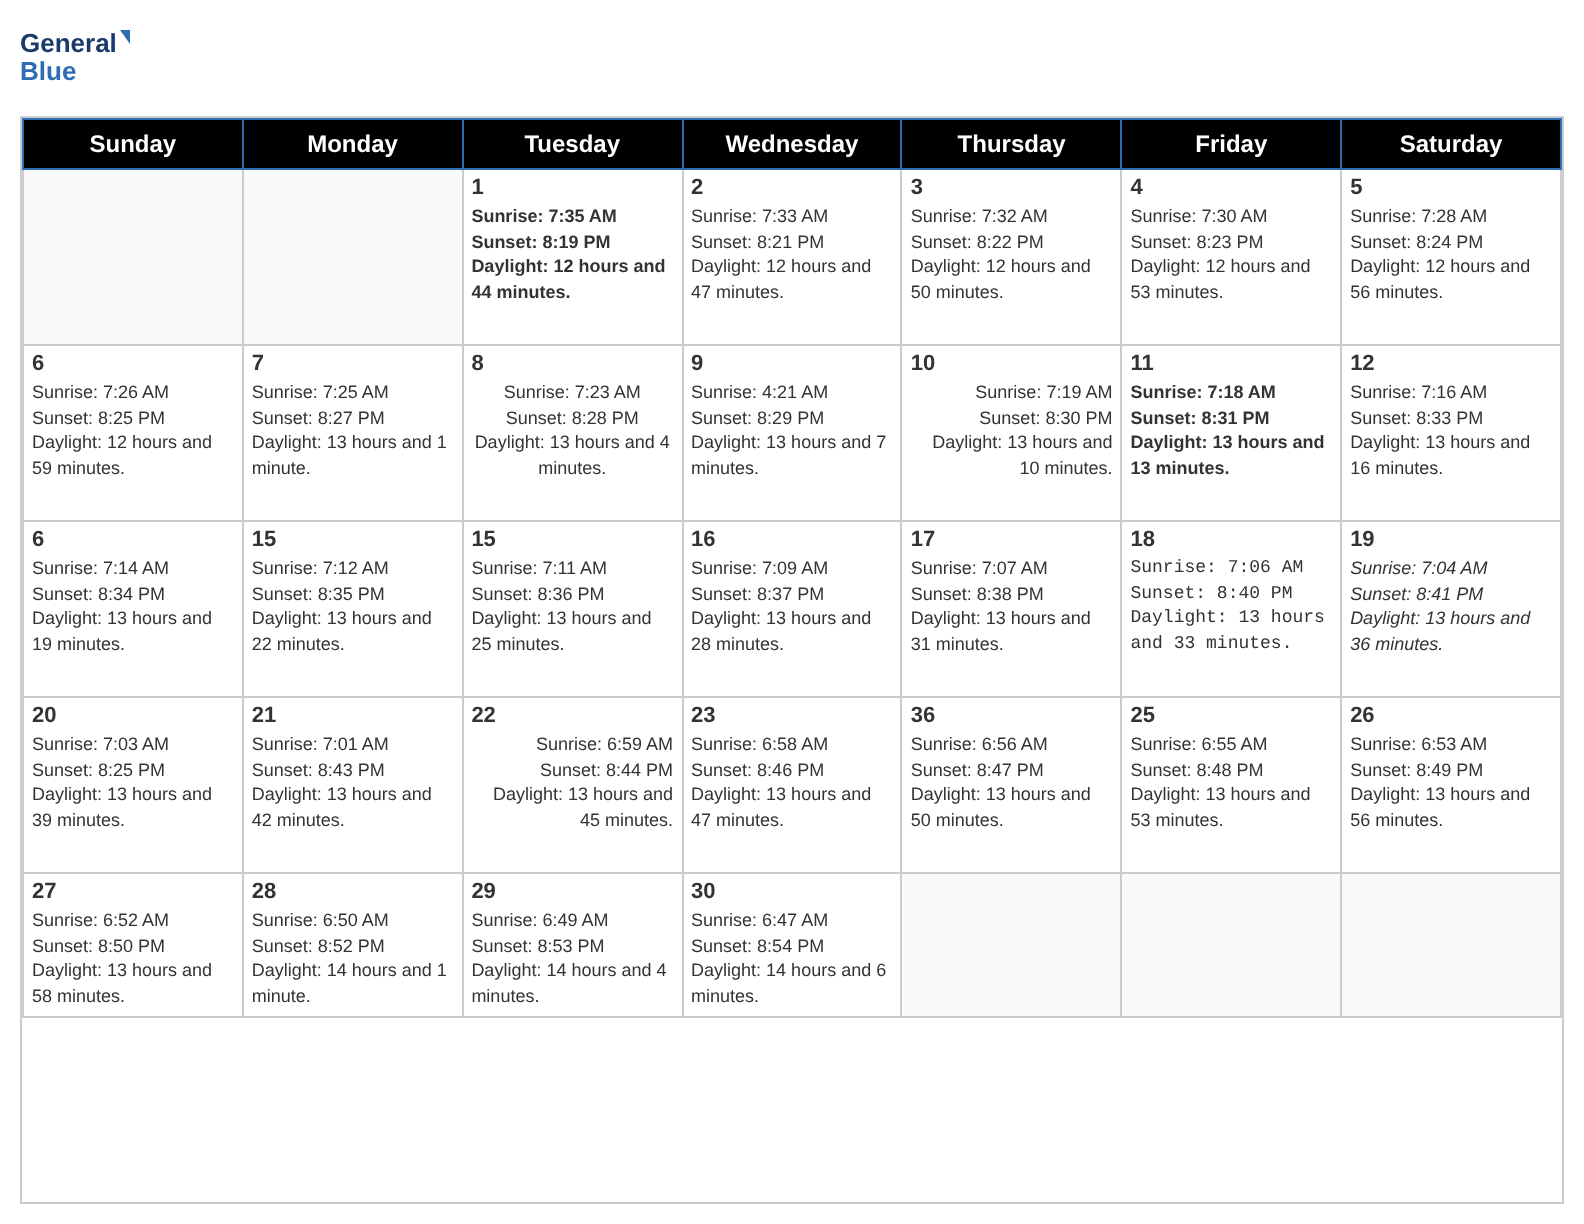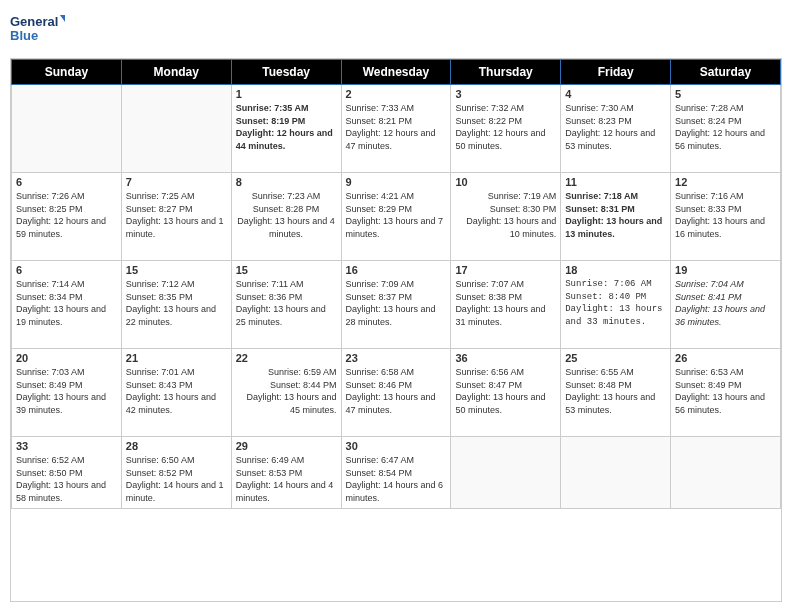--- a/index.html
+++ b/index.html
@@ -236,21 +236,21 @@
               <span class="day-num">19</span>
               <div class="day-info" style="white-space: pre-line; font-style: italic;">Sunrise: 7:04 AM
 Sunset: 8:41 PM
 Daylight: 13 hours and 36 minutes.</div>
             </td>
           </tr>
           <tr>
             <td class="day-cell">
               <span class="day-num">20</span>
               <div class="day-info" style="white-space: pre-line;">Sunrise: 7:03 AM
-Sunset: 8:49 PM
+Sunset: 8:25 PM
 Daylight: 13 hours and 39 minutes.</div>
             </td>
             <td class="day-cell">
               <span class="day-num">21</span>
               <div class="day-info" style="white-space: pre-line;">Sunrise: 7:01 AM
 Sunset: 8:43 PM
 Daylight: 13 hours and 42 minutes.</div>
             </td>
             <td class="day-cell">
               <span class="day-num">22</span>
@@ -278,21 +278,21 @@
             </td>
             <td class="day-cell">
               <span class="day-num">26</span>
               <div class="day-info" style="white-space: pre-line;">Sunrise: 6:53 AM
 Sunset: 8:49 PM
 Daylight: 13 hours and 56 minutes.</div>
             </td>
           </tr>
           <tr>
             <td class="day-cell">
-              <span class="day-num">33</span>
+              <span class="day-num">27</span>
               <div class="day-info" style="white-space: pre-line;">Sunrise: 6:52 AM
 Sunset: 8:50 PM
 Daylight: 13 hours and 58 minutes.</div>
             </td>
             <td class="day-cell">
               <span class="day-num">28</span>
               <div class="day-info" style="white-space: pre-line;">Sunrise: 6:50 AM
 Sunset: 8:52 PM
 Daylight: 14 hours and 1 minute.</div>
             </td>

